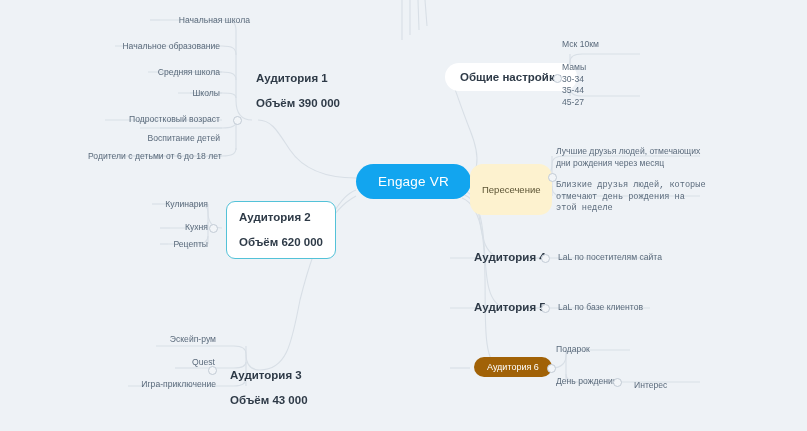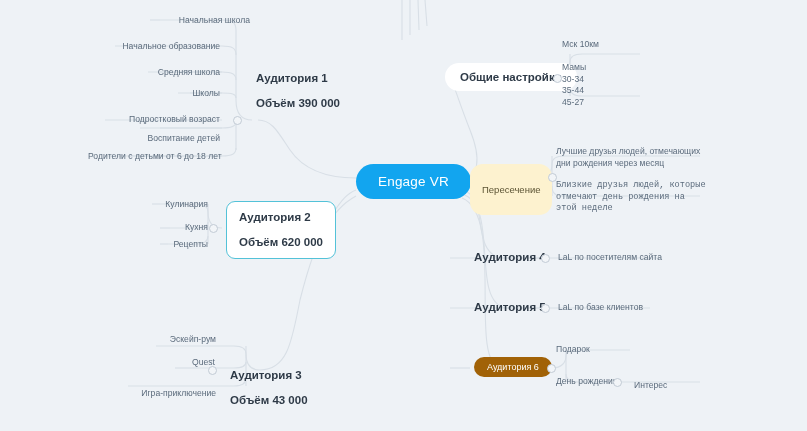--- a/index.html
+++ b/index.html
@@ -169,21 +169,21 @@
   <div class="node leaf r" style="left:158px;top:239px;width:50px;">Рецепты</div>
 
   <div class="node branch" style="left:230px;top:343px;margin-top:26px;">
     <div>Аудитория 3</div>
     <div class="l2">Объём 43 000</div>
   </div>
   <div class="handle" style="left:208px;top:366px;"></div>
 
   <div class="node leaf r" style="left:150px;top:334px;width:66px;">Эскейп-рум</div>
   <div class="node leaf r" style="left:165px;top:357px;width:50px;">Quest</div>
-  <div class="node leaf r" style="left:128px;top:388px;width:88px;">Игра-приключение</div>
+  <div class="node leaf r" style="left:128px;top:379px;width:88px;">Игра-приключение</div>
 
   <div class="node pill-white" style="left:445px;top:63px;">Общие настройки</div>
   <div class="handle" style="left:553px;top:74px;"></div>
 
   <div class="node leaf" style="left:562px;top:39px;width:80px;">Мск 10км</div>
   <div class="node leaf multi" style="left:562px;top:62px;width:80px;white-space:pre-line;">Мамы
 30-34
 35-44
 45-27</div>
 

